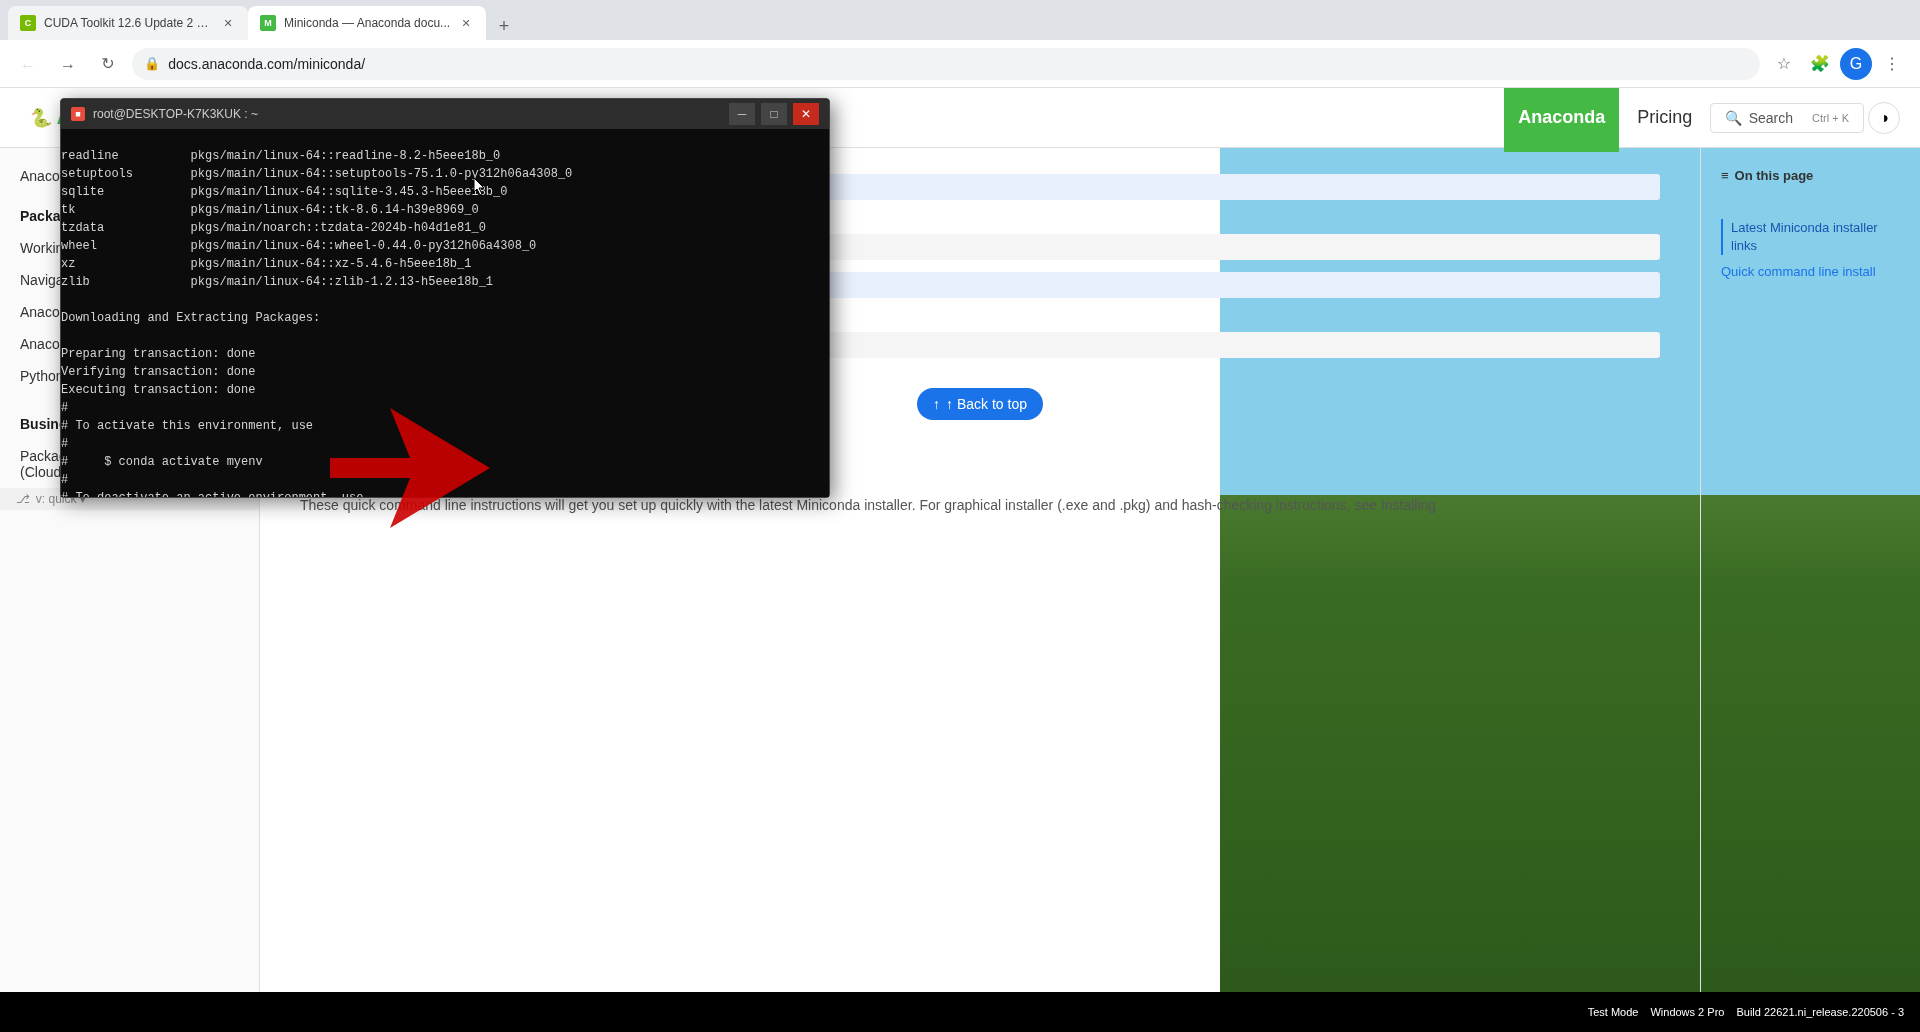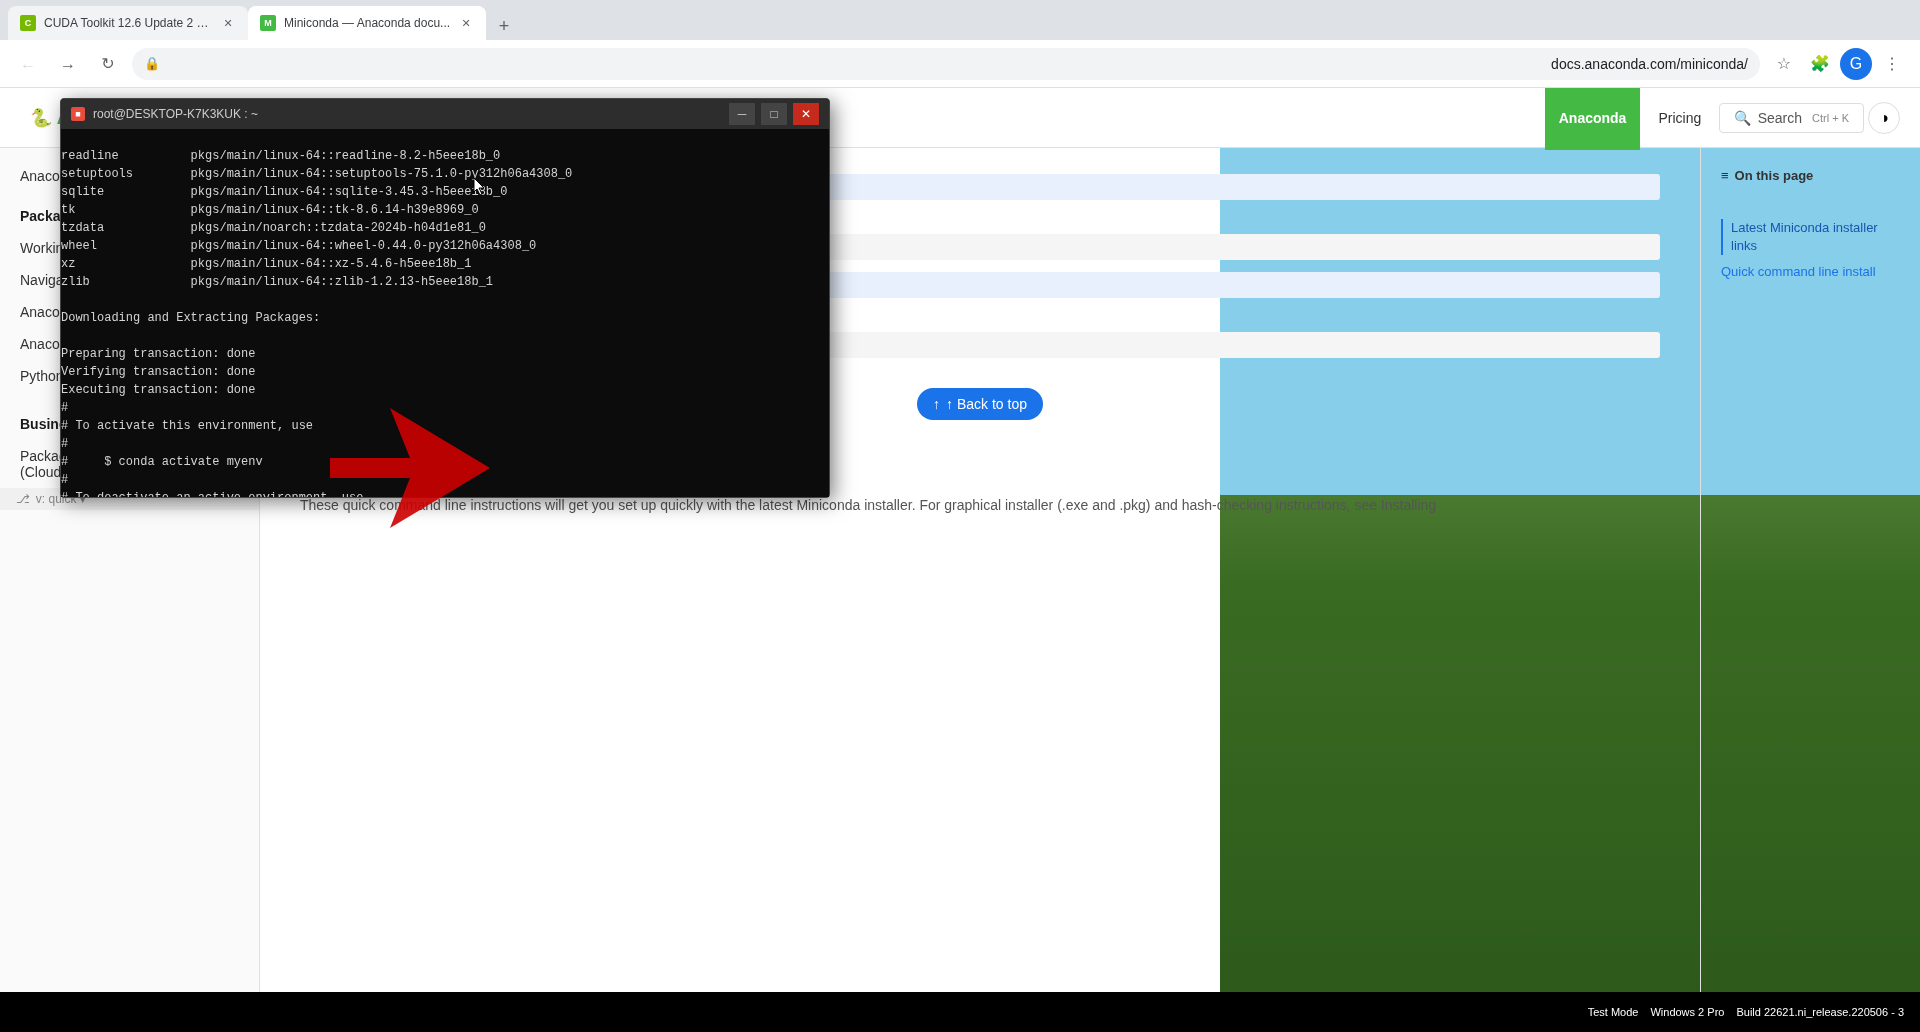--- a/index.html
+++ b/index.html
@@ -12,21 +12,21 @@
     .tab.active { background: #ffffff; }
     .tab-favicon { width: 16px; height: 16px; border-radius: 2px; }
     .tab-title { flex: 1; overflow: hidden; text-overflow: ellipsis; white-space: nowrap; font-size: 12px; }
     .tab-close { width: 16px; height: 16px; border-radius: 50%; display: flex; align-items: center; justify-content: center; font-size: 11px; color: #5f6368; cursor: pointer; }
     .tab-new { width: 28px; height: 28px; display: flex; align-items: center; justify-content: center; border-radius: 50%; cursor: pointer; color: #5f6368; font-size: 18px; margin-left: 4px; }
 
     .nav-bar { height: 48px; background: #ffffff; display: flex; align-items: center; padding: 0 12px; gap: 8px; border-bottom: 1px solid #e0e0e0; }
     .nav-btn { width: 32px; height: 32px; border-radius: 50%; display: flex; align-items: center; justify-content: center; cursor: pointer; color: #5f6368; font-size: 16px; border: none; background: transparent; }
     .nav-btn.disabled { color: #dadce0; cursor: default; }
     .address-bar { flex: 1; height: 32px; background: #f1f3f4; border-radius: 16px; display: flex; align-items: center; padding: 0 12px; gap: 8px; font-size: 14px; color: #3c4043; cursor: text; }
-    .address-text { flex: 1; font-size: 14px; color: #202124; text-align: right; }
+    .address-text { flex: 1; font-size: 14px; color: #202124; }
     .nav-actions { display: flex; align-items: center; gap: 4px; }
 
     
     .browser-content { flex: 1; display: flex; position: relative; background: #ffffff; overflow: hidden; }
 
     
     .terminal-window { position: absolute; top: 10px; left: 60px; width: 770px; height: 400px; background: #1a1a1a; border: 1px solid #444; border-radius: 4px; z-index: 100; display: flex; flex-direction: column; box-shadow: 4px 4px 20px rgba(0,0,0,0.5); }
     .terminal-titlebar { height: 30px; background: #2d2d2d; border-radius: 4px 4px 0 0; display: flex; align-items: center; padding: 0 10px; justify-content: space-between; cursor: move; }
     .terminal-title { color: #cccccc; font-size: 12px; display: flex; align-items: center; gap: 8px; }
     .terminal-favicon { width: 14px; height: 14px; background: #e74c3c; border-radius: 2px; display: flex; align-items: center; justify-content: center; font-size: 9px; color: white; }
@@ -34,21 +34,21 @@
     .terminal-btn { width: 26px; height: 22px; border: none; background: #444; color: #ccc; font-size: 12px; cursor: pointer; display: flex; align-items: center; justify-content: center; }
     .terminal-body { flex: 1; overflow: hidden; font-family: 'Courier New', monospace; font-size: 12px; color: #d4d4d4; background: #0c0c0c; white-space: pre; overflow-y: auto; line-height: 1.5; }
 
     
     .red-arrow { position: absolute; top: 320px; left: 330px; width: 160px; height: 120px; z-index: 150; pointer-events: none; }
 
     
     .webpage { flex: 1; display: flex; flex-direction: column; overflow: hidden; }
     .site-header { height: 60px; background: #fff; border-bottom: 1px solid #e0e0e0; display: flex; align-items: center; padding: 0 20px; gap: 16px; }
     .header-nav { display: flex; gap: 4px; margin-left: auto; align-items: center; }
-    .header-nav-btn { padding: 24px 14px; border-radius: 0; font-size: 14px; cursor: pointer; border: none; background: transparent; color: #333; }
+    .header-nav-btn { padding: 24px 14px; border-radius: 0; font-size: 18px; cursor: pointer; border: none; background: transparent; color: #333; }
     .header-nav-btn.primary { background: #44b944; color: #fff; font-weight: 600; }
     .header-search { display: flex; align-items: center; gap: 6px; padding: 6px 14px; border: 1px solid #ddd; border-radius: 4px; cursor: pointer; font-size: 14px; color: #555; }
     .header-theme-toggle { width: 32px; height: 32px; border-radius: 50%; border: 1px solid #ddd; display: flex; align-items: center; justify-content: center; cursor: pointer; font-size: 16px; }
 
     .page-layout { flex: 1; display: flex; overflow: hidden; }
 
     
     .sidebar { width: 260px; border-right: 1px solid #e0e0e0; overflow-y: auto; padding: 12px 0; background: #fafafa; flex-shrink: 0; }
     .sidebar-item { padding: 8px 20px; display: flex; align-items: center; justify-content: space-between; cursor: pointer; font-size: 14px; color: #333; }
     .sidebar-item.section-header { font-weight: 600; color: #1a1a1a; font-size: 14px; padding-top: 16px; }
@@ -182,21 +182,21 @@
 
       <div class="site-header">
         <div style="width:260px;padding-left:10px;font-size:18px;font-weight:700;color:#44b944;">🐍 Anaconda</div>
         <div style="flex:1;"></div>
         <div class="header-nav">
           <button class="header-nav-btn primary">Anaconda</button>
           <button class="header-nav-btn">Pricing</button>
           <div class="header-search">
             <span>🔍</span>
             <span>Search</span>
-            <span style="font-size:11px;color:#888;margin-left:4px;">Ctrl + K</span>
+            <span style="font-size:11px;color:#888;margin-left:13px;">Ctrl + K</span>
           </div>
           <div class="header-theme-toggle">◑</div>
         </div>
       </div>
 
       <div class="page-layout">
 
         <div class="sidebar">
 
           <div class="sidebar-item">

